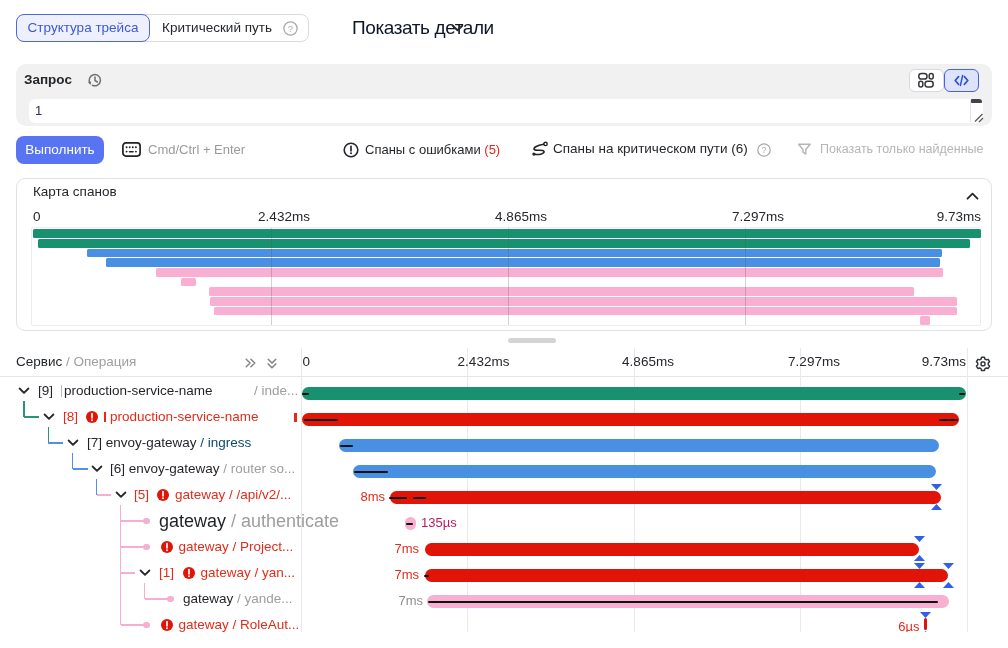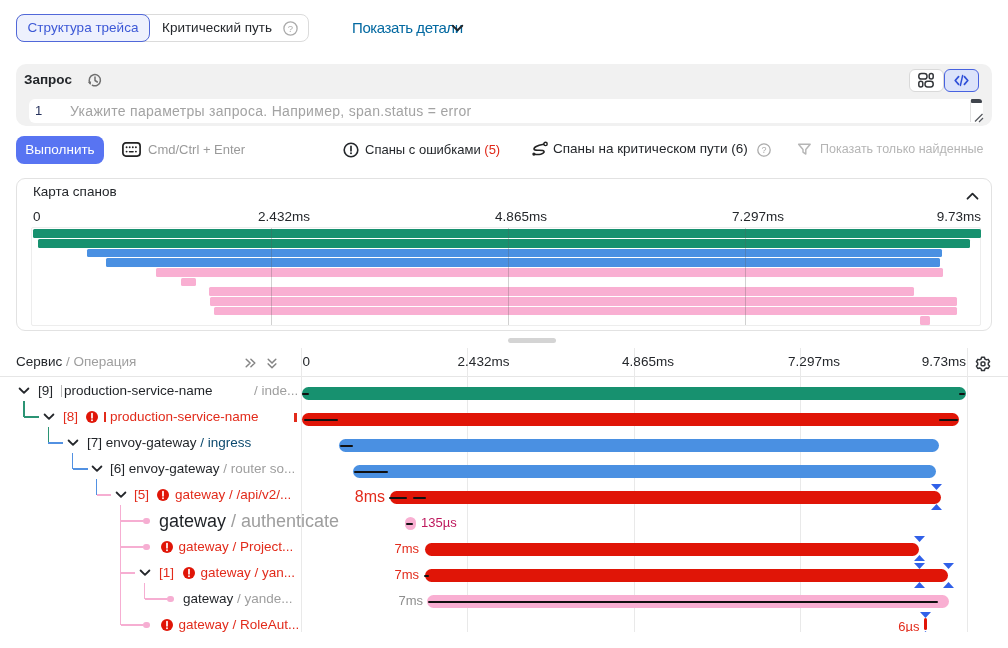--- a/index.html
+++ b/index.html
@@ -9,21 +9,21 @@
 <div id="page">
 
 <div style="position:absolute;left:16px;top:14px;width:293px;height:28px;border:1px solid #DBDBDB;border-radius:8px;background:#fff;"></div>
 <div style="position:absolute;left:16px;top:14px;width:134px;height:28px;border:1px solid #5168D9;border-radius:8px;background:#EEF1FD;"></div>
 <div class="t" style="font-size:13.5px;color:#3C58D6;line-height:16.5px;letter-spacing:0;left:-117px;width:400px;text-align:center;top:19.75px;">Структура трейса</div>
 <div class="t" style="font-size:13.5px;color:#24272B;line-height:16.5px;letter-spacing:0;left:17px;width:400px;text-align:center;top:19.75px;">Критический путь</div>
 <svg style="position:absolute;left:283px;top:21px;" width="15" height="15" viewBox="0 0 15 15">
       <circle cx="7.5" cy="7.5" r="6.6" fill="none" stroke="#ABABAB" stroke-width="1.3"></circle>
       <text x="7.5" y="10.8" font-size="9.5" fill="#ABABAB" text-anchor="middle" font-family="Liberation Sans">?</text>
     </svg>
-<div class="t" style="font-size:15px;color:#0369a1;line-height:16px;letter-spacing:-0.4px;left:352px;top:20.0px;">Показать детали</div>
+<div class="t" style="font-size:19px;color:#0f172a;line-height:16px;letter-spacing:-0.4px;left:352px;top:20.0px;">Показать детали</div>
 <svg style="position:absolute;left:451px;top:24px;" width="13" height="9" viewBox="0 0 13 9">
       <path d="M1.7 1.7 L6.5 6.3 L11.3 1.7" fill="none" stroke="#24272B" stroke-width="1.9" stroke-linecap="round" stroke-linejoin="round"></path>
     </svg>
 <div style="position:absolute;left:16px;top:64px;width:976px;height:62px;background:#F1F1F1;border-radius:10px;"></div>
 <div class="t" style="font-size:13.5px;color:#24272B;line-height:16.5px;letter-spacing:0;font-weight:bold;left:24px;top:71.75px;">Запрос</div>
 <svg style="position:absolute;left:87px;top:72px;" width="16" height="16" viewBox="0 0 16 16">
       <path d="M3.1 11.2 A5.6 5.6 0 1 1 5.4 13.25" fill="none" stroke="#707070" stroke-width="1.5" stroke-linecap="round"></path>
       <polygon points="4.1,9.6 0.9,10.1 3.4,12.9" fill="#707070"></polygon>
       <path d="M8 5.1 v3.4 l2.3 1.5" fill="none" stroke="#707070" stroke-width="1.5" stroke-linecap="round" stroke-linejoin="round"></path>
     </svg>
@@ -35,21 +35,20 @@
       <rect x="0.8" y="9.3" width="4" height="5.6" rx="2" fill="none" stroke="#33363A" stroke-width="1.5"></rect>
       <rect x="7" y="9.3" width="8.2" height="5.6" rx="2.6" fill="none" stroke="#33363A" stroke-width="1.5"></rect>
     </svg>
 <svg style="position:absolute;left:954px;top:73px;" width="15" height="15" viewBox="0 0 15 15">
       <path d="M4.6 3.6 L1.2 7.5 L4.6 11.4" fill="none" stroke="#3050D8" stroke-width="1.7" stroke-linecap="round" stroke-linejoin="round"></path>
       <path d="M10.4 3.6 L13.8 7.5 L10.4 11.4" fill="none" stroke="#3050D8" stroke-width="1.7" stroke-linecap="round" stroke-linejoin="round"></path>
       <path d="M8.6 2.6 L6.4 12.4" fill="none" stroke="#3050D8" stroke-width="1.5" stroke-linecap="round"></path>
     </svg>
 <div style="position:absolute;left:29px;top:99px;width:954px;height:24px;background:#fff;border-radius:6px;"></div>
 <div class="t" style="font-size:13px;color:#26325C;line-height:16px;letter-spacing:0;left:35px;top:103.0px;">1</div>
-<div class="t" style="font-size:14px;color:#A3A3A3;line-height:17px;letter-spacing:0.3px;left:70px;top:102.5px;">Укажите параметры запроса. Например, span.status = error</div>
 <div style="position:absolute;left:969.5px;top:100px;width:1px;height:22px;background:#E2E2E2;"></div>
 <div style="position:absolute;left:970.5px;top:99px;width:11px;height:4px;background:#3F444C;border-radius:2px 6px 2px 2px;"></div>
 <svg style="position:absolute;left:973.5px;top:112.5px;" width="10" height="10" viewBox="0 0 10 10">
       <path d="M1 8.5 L8.5 1" stroke="#55585E" stroke-width="1.3"></path>
       <path d="M5 9 L9 5" stroke="#55585E" stroke-width="1.3"></path>
     </svg>
 <div style="position:absolute;left:16px;top:136px;width:88px;height:28px;background:#5874F2;border-radius:8px;color:#fff;font-size:13.5px;text-align:center;line-height:28px;">Выполнить</div>
 <svg style="position:absolute;left:122px;top:142px;" width="19" height="15" viewBox="0 0 19 15">
       <rect x="0.9" y="0.9" width="17.2" height="13.2" rx="3" fill="none" stroke="#222" stroke-width="1.7"></rect>
       <circle cx="4.6" cy="5.3" r="0.95" fill="#222"></circle>
@@ -222,21 +221,21 @@
 <div style="position:absolute;left:959px;top:392.5px;width:5.5px;height:2px;background:#111;border-radius:1px;"></div>
 <div style="position:absolute;left:303.5px;top:418.5px;width:34.5px;height:2px;background:#111;border-radius:1px;"></div>
 <div style="position:absolute;left:939px;top:418.5px;width:19px;height:2px;background:#111;border-radius:1px;"></div>
 <div style="position:absolute;left:340px;top:444.5px;width:12.5px;height:2px;background:#111;border-radius:1px;"></div>
 <div style="position:absolute;left:353.5px;top:470.5px;width:34.0px;height:2px;background:#111;border-radius:1px;"></div>
 <div style="position:absolute;left:388.5px;top:496.5px;width:18.0px;height:2px;background:#111;border-radius:1px;"></div>
 <div style="position:absolute;left:412.5px;top:496.5px;width:13.0px;height:2px;background:#111;border-radius:1px;"></div>
 <div style="position:absolute;left:406px;top:522.5px;width:6.5px;height:2px;background:#111;border-radius:1px;"></div>
 <div style="position:absolute;left:424px;top:574.5px;width:4.5px;height:2px;background:#111;border-radius:1px;"></div>
 <div style="position:absolute;left:428px;top:600.5px;width:510px;height:2px;background:#111;border-radius:1px;"></div>
-<div class="t" style="font-size:16px;color:#E22B1B;line-height:16px;letter-spacing:0;right:623px;top:489.0px;">8ms</div>
+<div class="t" style="font-size:13px;color:#E22B1B;line-height:16px;letter-spacing:0;right:623px;top:489.0px;">8ms</div>
 <div class="t" style="font-size:13px;color:#be185d;line-height:16px;letter-spacing:0;left:421px;top:515.0px;">135µs</div>
 <div class="t" style="font-size:13px;color:#E22B1B;line-height:16px;letter-spacing:0;right:589px;top:541.0px;">7ms</div>
 <div class="t" style="font-size:13px;color:#E22B1B;line-height:16px;letter-spacing:0;right:589px;top:567.0px;">7ms</div>
 <div class="t" style="font-size:13px;color:#8E8E8E;line-height:16px;letter-spacing:0;right:585px;top:593.0px;">7ms</div>
 <div class="t" style="font-size:13px;color:#E22B1B;line-height:16px;letter-spacing:0;right:88.5px;top:619.0px;">6µs</div>
 <svg style="position:absolute;left:930.5px;top:484.2px;" width="11" height="6" viewBox="0 0 11 6">
       <polygon points="0,0 11,0 5.5,6" fill="#3060E8"></polygon>
     </svg>
 <svg style="position:absolute;left:930.5px;top:504.3px;" width="11" height="6" viewBox="0 0 11 6">
       <polygon points="0,6 11,6 5.5,0" fill="#3060E8"></polygon>

